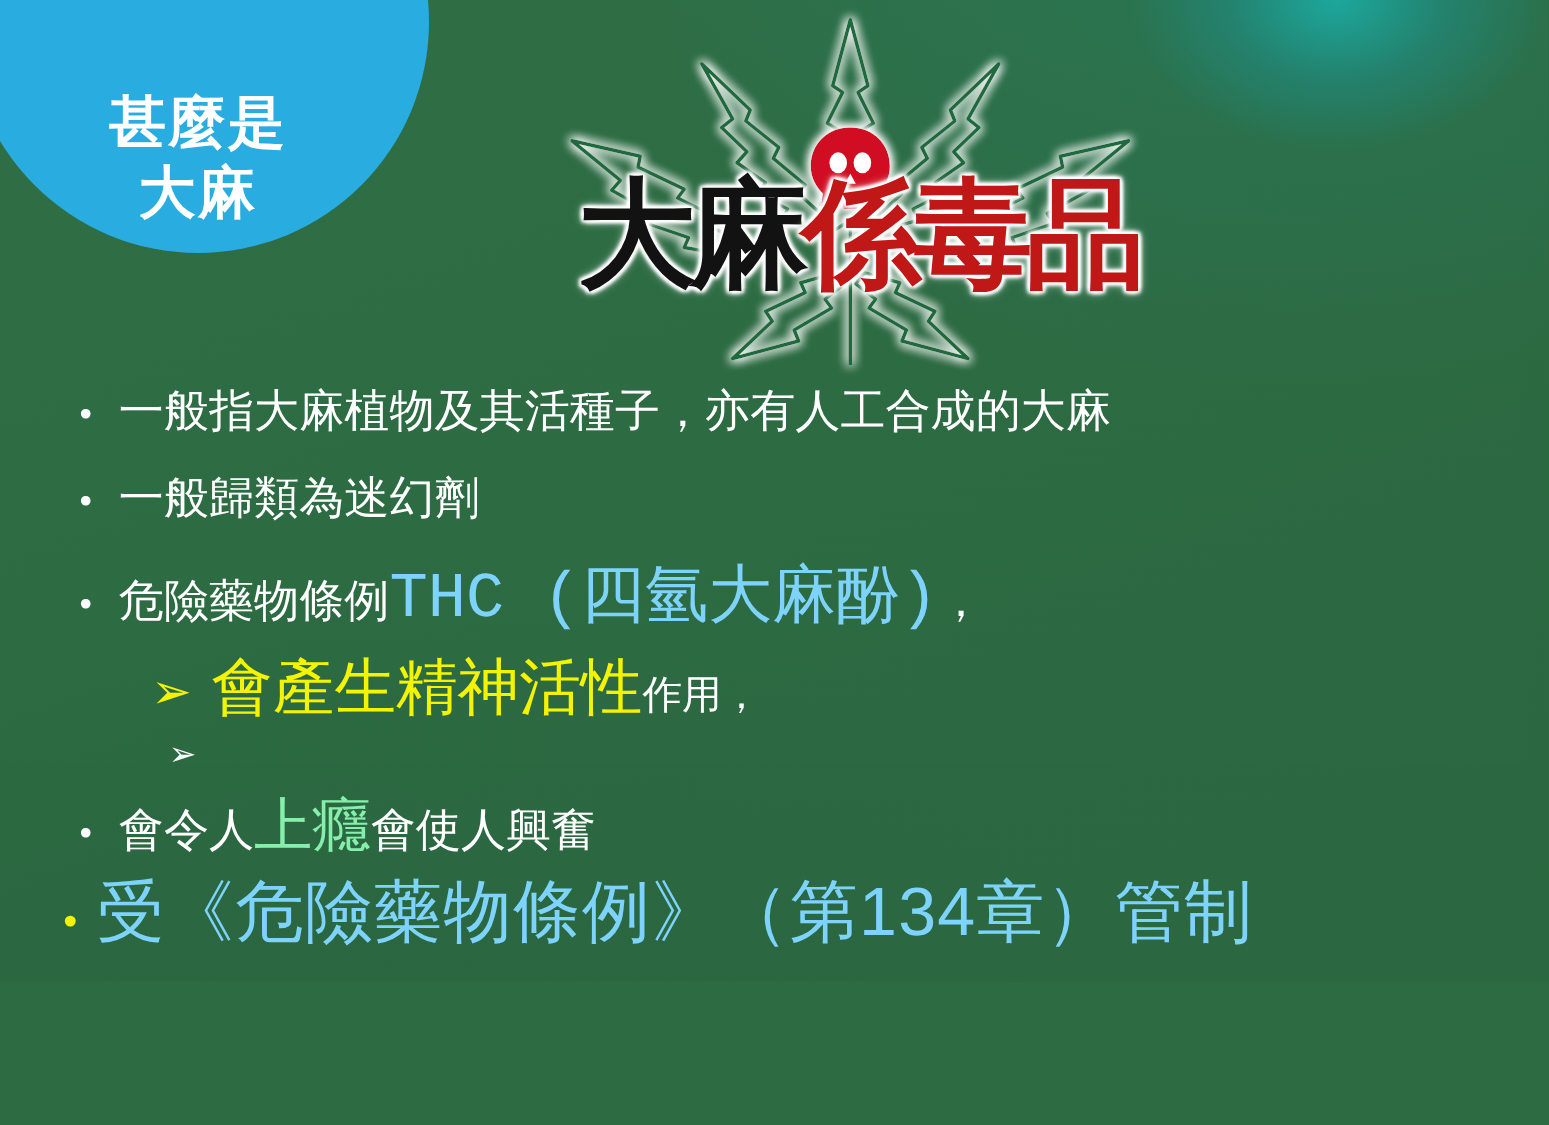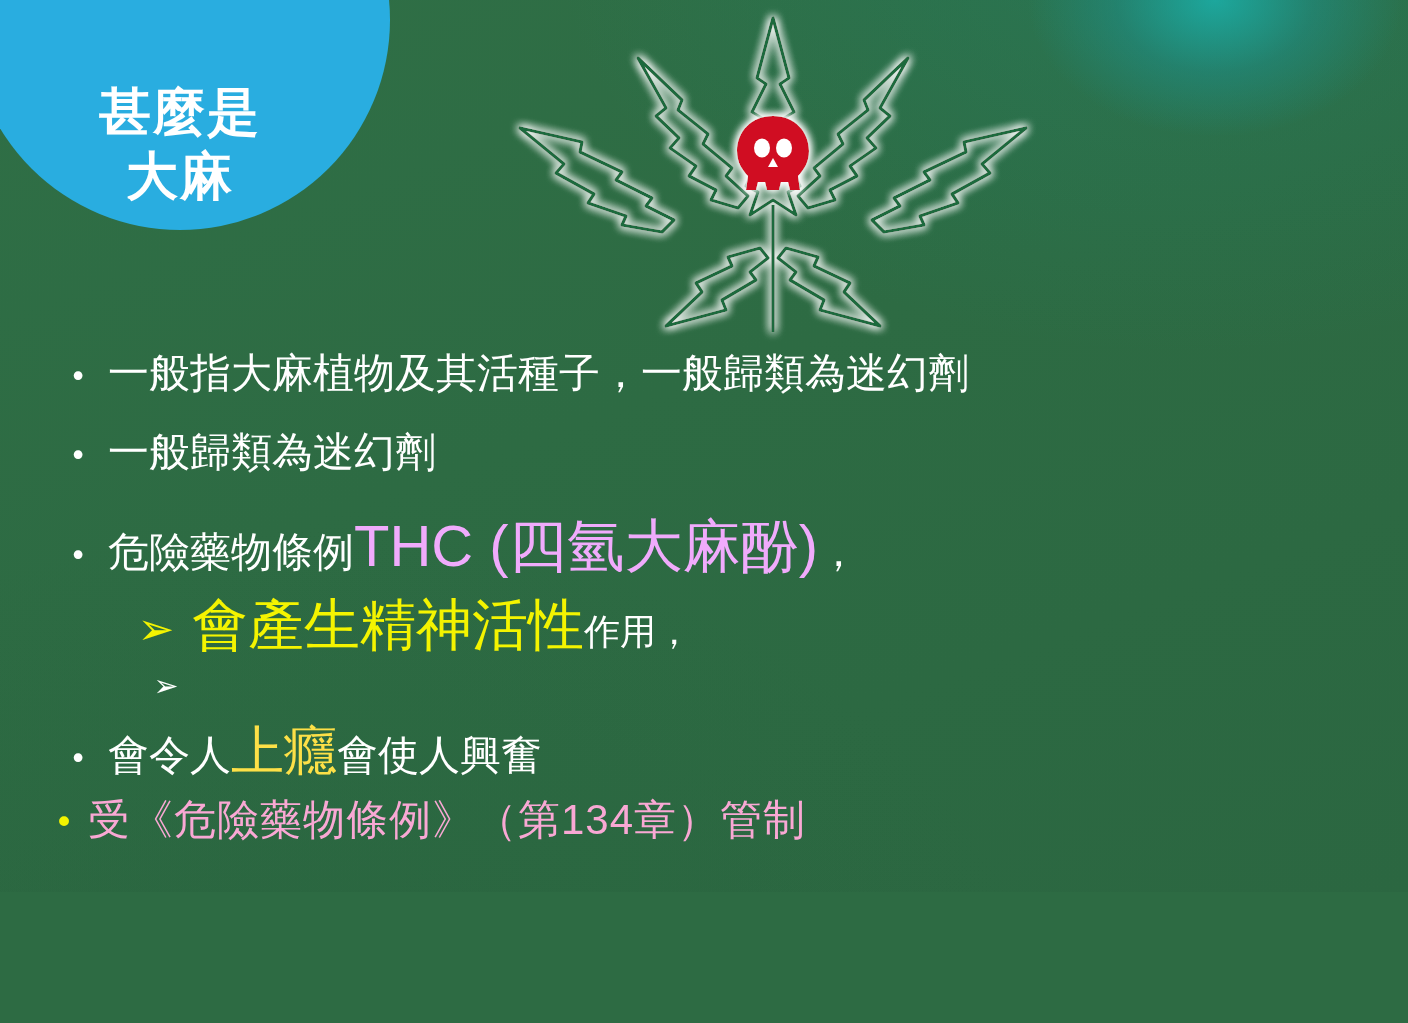--- a/index.html
+++ b/index.html
@@ -118,23 +118,23 @@
   .txt { flex: 1 1 auto; white-space: nowrap; }
 
   
   .lvl1 { padding-left: 48px; }
   .lvl1 .marker { width: 60px; font-size: 30px; line-height: 1; }
   .lvl1 .txt { font-size: 41px; line-height: 1.05; }
 
   
   .thc .txt { font-size: 41px; }
   .yellow-big {
-    color: #f0abfc;
+    color: #7dd3fc;
     font-size: 58px;
-    font-family: Liberation Sans, sans-serif;
+    font-family: Liberation Mono, monospace;
   }
 
   
   .lvl2 { padding-left: 120px; }
   .lvl2 .marker {
     width: 72px;
     font-size: 44px;
     color: #f4f400;
     line-height: 1;
   }
@@ -146,26 +146,26 @@
   .lvl3 .marker {
     width: 72px;
     font-size: 30px;
     color: #ffffff;
     line-height: 1;
   }
   .lvl3 .txt { font-size: 40px; color: #ffffff; line-height: 1; }
 
   
   .addict .txt { font-size: 41px; }
-  .addict .yellow-mid { color: #fde047; font-size: 53px; }
+  .addict .yellow-mid { color: #86efac; font-size: 53px; }
 
   
   .ordinance { padding-left: 40px; }
   .ordinance .marker { width: 48px; font-size: 34px; color: #f4f400; line-height: 1; }
-  .ordinance .txt { font-size: 42px; color: #f9a8d4; line-height: 1; letter-spacing: 1px; }
+  .ordinance .txt { font-size: 62px; color: #7dd3fc; line-height: 1; letter-spacing: 1px; }
   .sp-1 { height: 36px; }
   .sp-2 { height: 42px; }
   .sp-3 { height: 20px; }
   .sp-4 { height: 18px; }
   .sp-5 { height: 22px; }
 </style>
 </head>
 <body>
 
 <div id="slide">
@@ -212,27 +212,28 @@
         <path d="M303 205 L303 332"></path>
       </g>
 
       <g filter="url(#wglow)">
         <path d="M303 116 c-22 0 -36 16 -36 35 c0 11 5 19 11 25 l-2 14 l10 0 l2 -8 l7 0 l2 8 l12 0 l2 -8 l7 0 l2 8 l10 0 l-2 -14 c6 -6 11 -14 11 -25 c0 -19 -14 -35 -36 -35 z" fill="#d01020"></path>
         <ellipse cx="292" cy="148" rx="8" ry="9.5" fill="#ffffff"></ellipse>
         <ellipse cx="314" cy="148" rx="8" ry="9.5" fill="#ffffff"></ellipse>
         <path d="M303 158 l-5 9 l10 0 z" fill="#ffffff"></path>
       </g>
     </svg>
+    <div class="logo-text"><span class="logo-black">大麻</span><span class="logo-red">係毒品</span></div>
   </div>
 
   <div class="content">
 
     <div class="bullet-row lvl1">
       <span class="marker">•</span>
-      <span class="txt">一般指大麻植物及其活種子，一般歸類為迷幻劑</span>
+      <span class="txt">一般指大麻植物及其活種子，亦有人工合成的大麻</span>
     </div>
 
     <div class="sp-1"></div>
 
     <div class="bullet-row lvl1">
       <span class="marker">•</span>
       <span class="txt">一般歸類為迷幻劑</span>
     </div>
 
     <div class="sp-2"></div>

